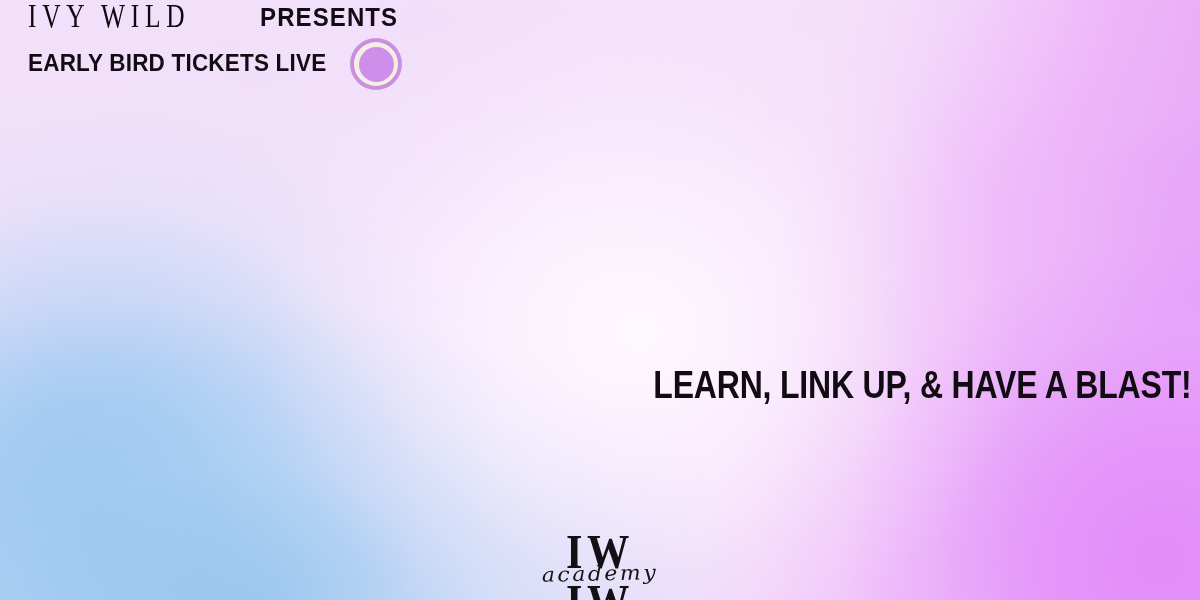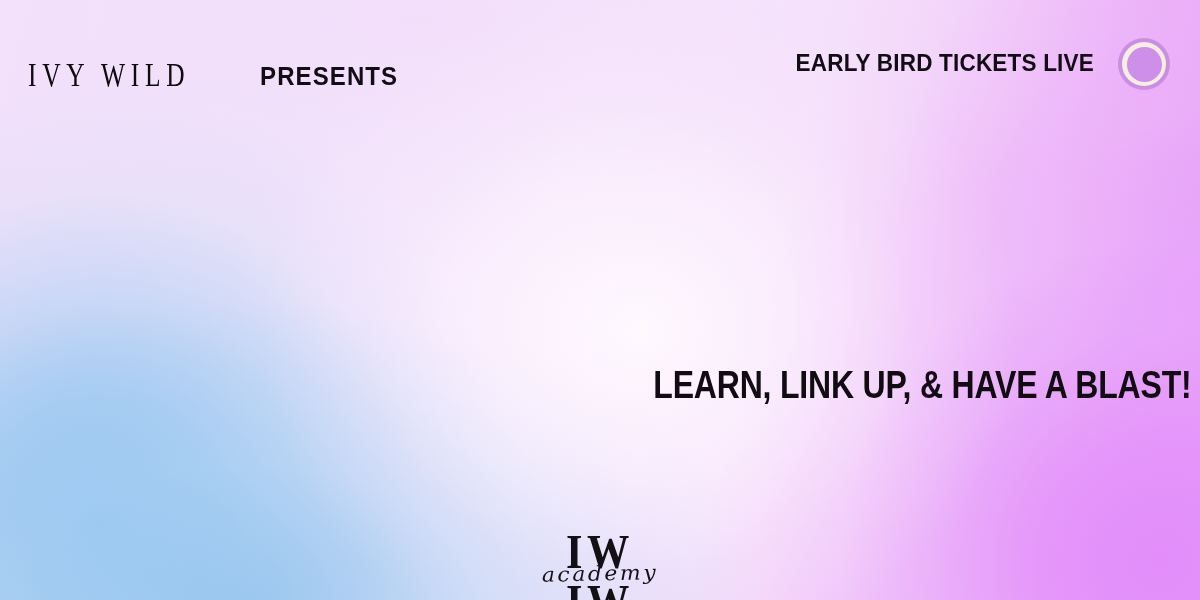--- a/index.html
+++ b/index.html
@@ -83,24 +83,25 @@
 
   
   .header {
     position: absolute;
     top: 0;
     left: 0;
     right: 0;
     height: 90px;
     z-index: 3;
     display: flex;
-    align-items: flex-end;
+    align-items: flex-start;
     justify-content: space-between;
     padding: 0 30px 0 28px;
     box-sizing: border-box;
+    flex-direction: column;
   }
 
   .brand-group {
     display: flex;
     align-items: baseline;
     gap: 34px;
   }
 
   .brand-logo {
     font-family: "Liberation Serif", serif;
@@ -122,21 +123,20 @@
     color: #120d14;
     line-height: 1;
     white-space: nowrap;
     transform: scaleY(1.05);
   }
 
   .ticket-group {
     display: flex;
     align-items: center;
     gap: 24px;
-    margin-left: 18px;
   }
 
   .ticket-text {
     font-family: "Liberation Sans", sans-serif;
     font-size: 22.5px;
     font-weight: 700;
     letter-spacing: 0.2px;
     color: #120d14;
     line-height: 1;
     white-space: nowrap;

